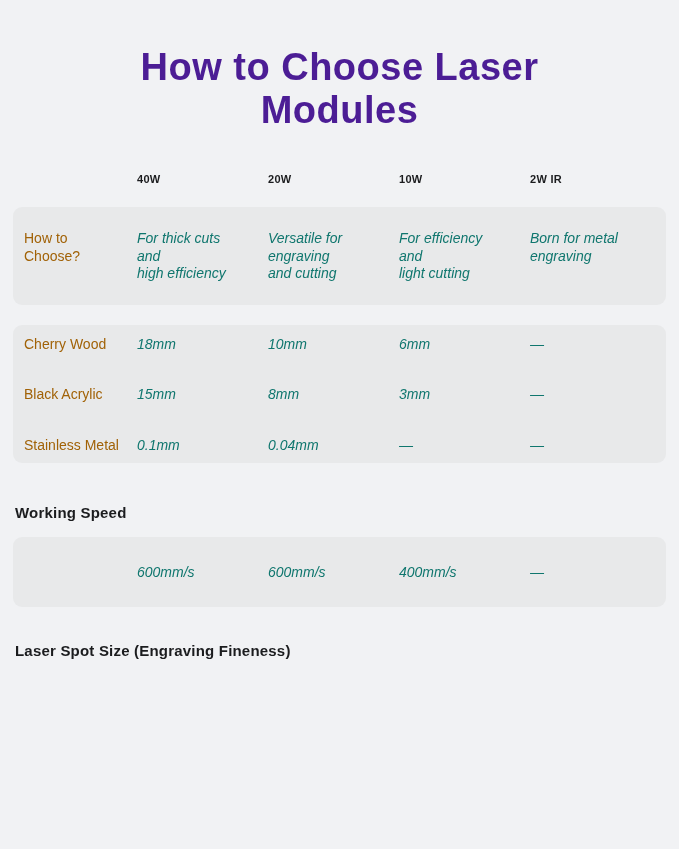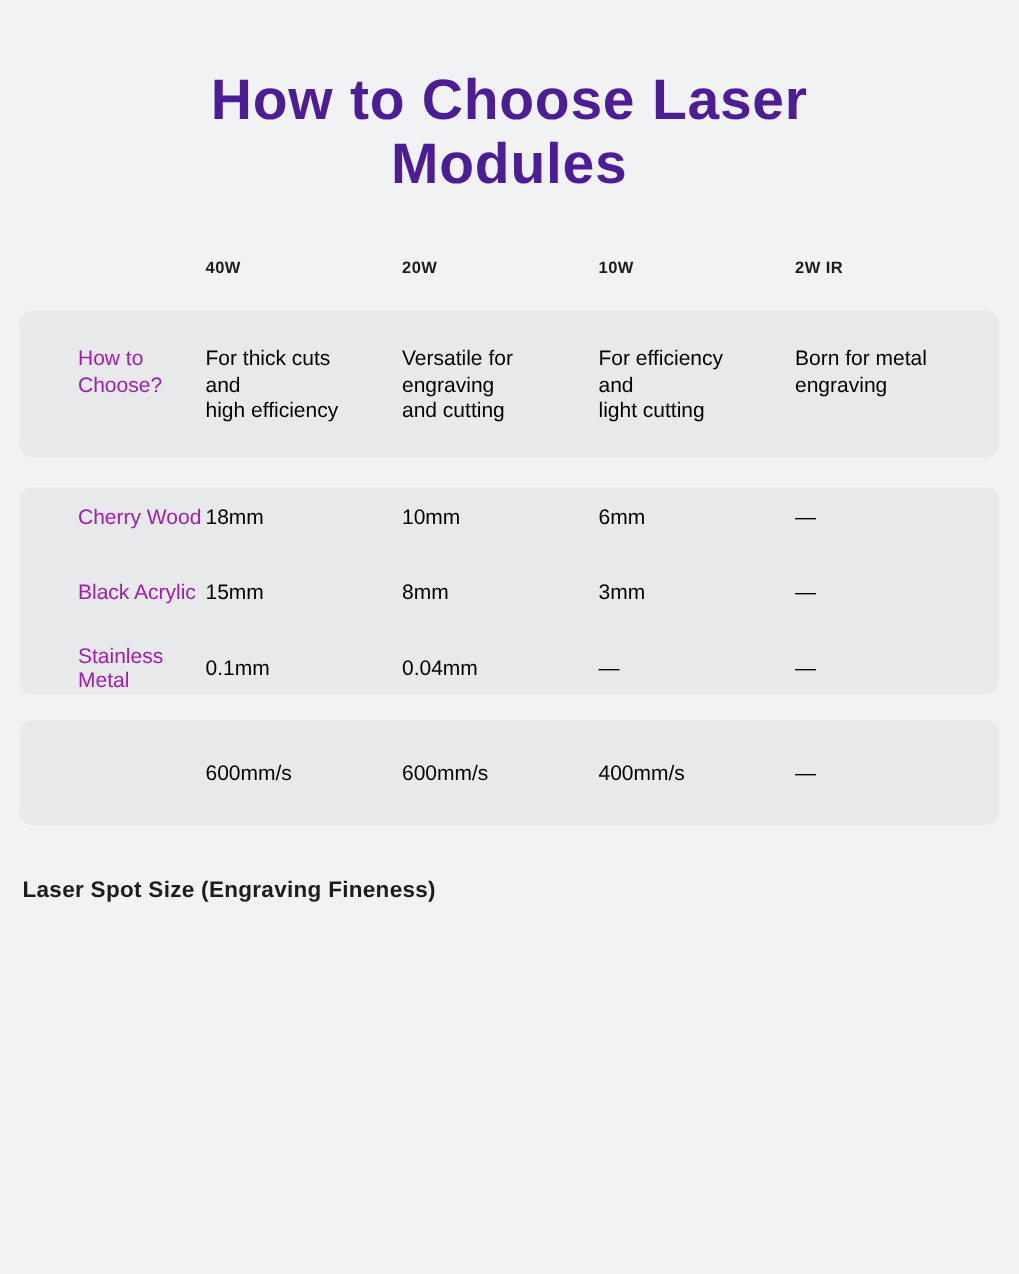--- a/index.html
+++ b/index.html
@@ -45,29 +45,29 @@
     padding-left:11px;
   }
   .panel-intro{
     height:98px;
     padding-top:23px;
   }
   .cell{
     font-size:14px;
     line-height:17.5px;
     white-space:pre-line;
-    color:#000000;
+    color:#0f766e;
     padding-right:8px;
+    font-style:italic;
   }
   .row-label{
     font-size:14px;
     line-height:17.5px;
     white-space:pre-line;
-    color:#a21caf;
-    margin-left:28px;
+    color:#a16207;
   }
   .section-title{
     margin:40px 0 0 15px;
     font-size:15px;
     line-height:15px;
     font-weight:bold;
     color:#1b1c1e;
     letter-spacing:0.2px;
   }
   .section-title.speed{margin-top:42px;}
@@ -140,20 +140,21 @@
     </div>
     <div class="grid t-row">
       <span class="row-label">Stainless Metal</span>
       <span class="cell">0.1mm</span>
       <span class="cell">0.04mm</span>
       <span class="cell">—</span>
       <span class="cell">—</span>
     </div>
   </div>
 
+  <div class="section-title speed">Working Speed</div>
 
   <div class="panel panel-table panel-speed">
     <div class="grid t-row">
       <span class="row-label"></span>
       <span class="cell">600mm/s</span>
       <span class="cell">600mm/s</span>
       <span class="cell">400mm/s</span>
       <span class="cell">—</span>
     </div>
   </div>

